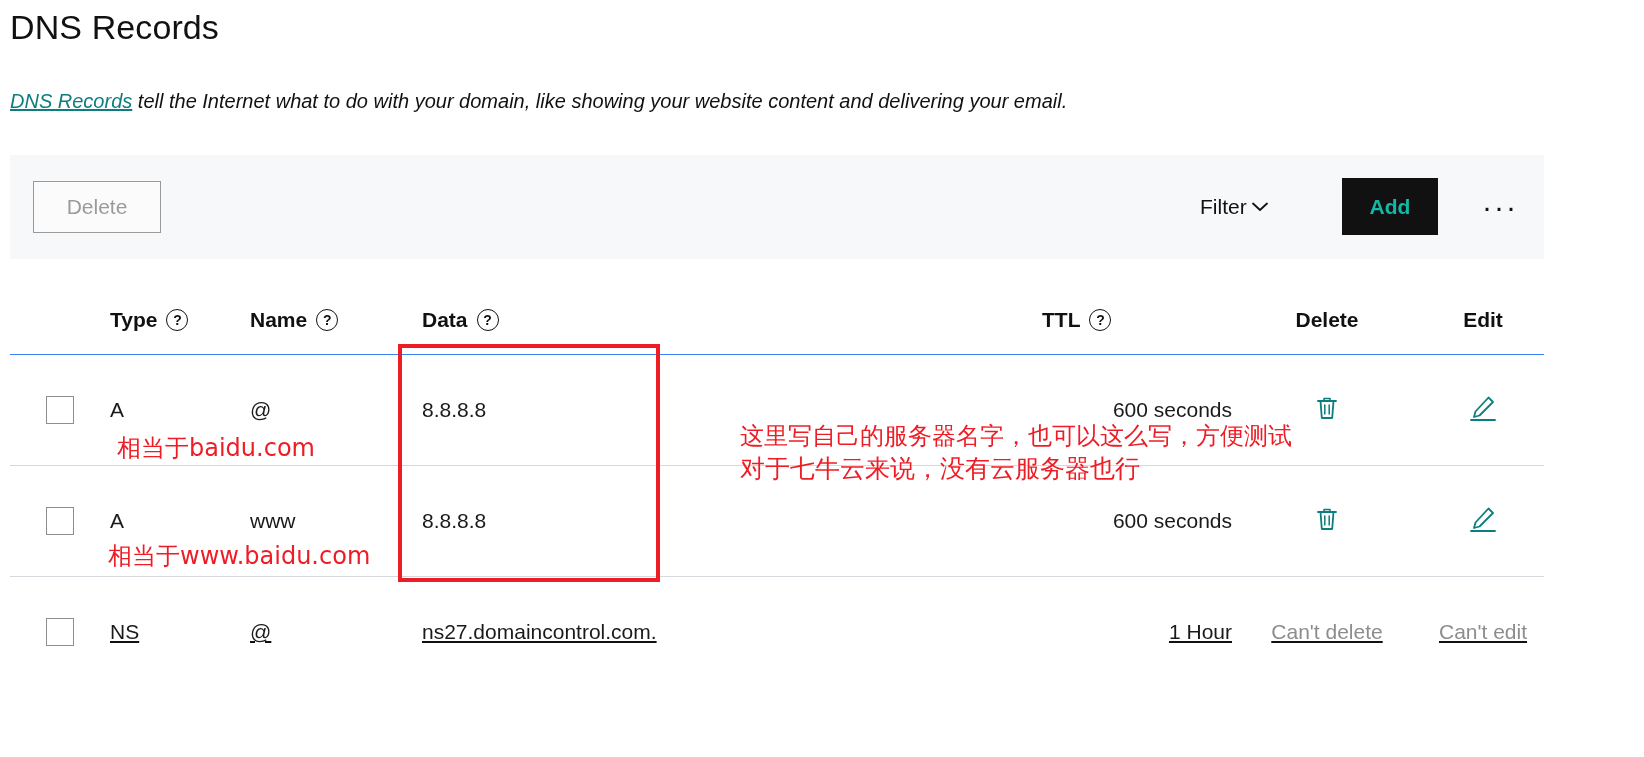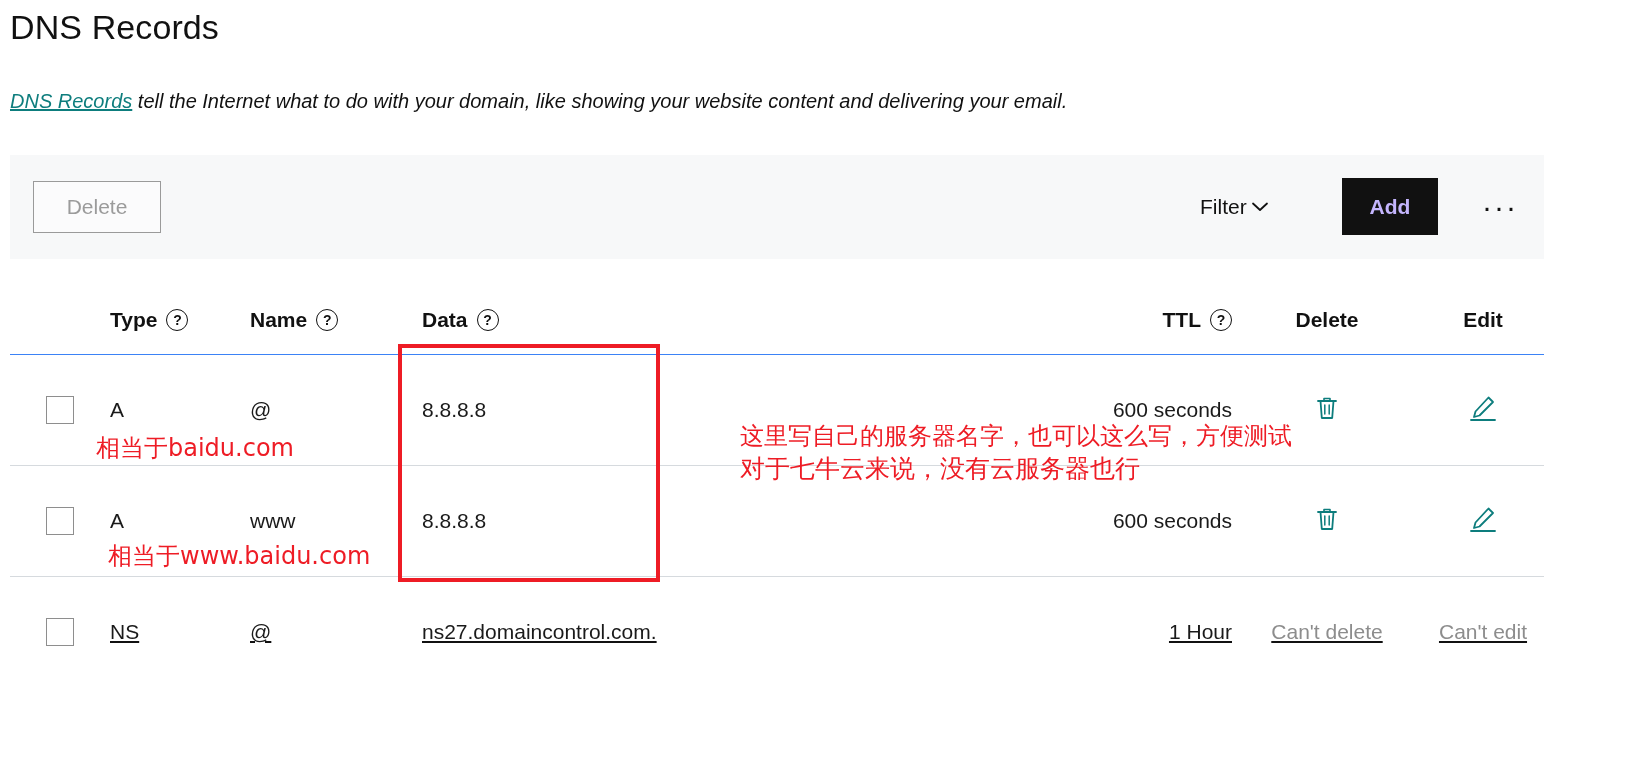--- a/index.html
+++ b/index.html
@@ -92,21 +92,21 @@
     height: 18px;
     display: inline-block;
   }
   .btn-add {
     position: absolute;
     top: 23px;
     left: 1332px;
     width: 96px;
     height: 57px;
     background: #111111;
-    color: #c4b5fd;
+    color: #14b8a6;
     font-size: 21px;
     font-weight: 700;
     border: none;
     display: flex;
     align-items: center;
     justify-content: center;
     cursor: pointer;
     font-family: "Liberation Sans", sans-serif;
   }
   .btn-more {
@@ -161,21 +161,21 @@
   .row.head .c-ttl {
     font-size: 21px;
     font-weight: 700;
     color: #111111;
   }
   .hcell {
     display: flex;
     align-items: center;
     gap: 9px;
   }
-  .hcell.right { justify-content: flex-end; }
+  .hcell.right { }
   .hcell.center { justify-content: center; }
 
   .qmark {
     width: 22px;
     height: 22px;
     border: 1.6px solid #111111;
     border-radius: 50%;
     display: inline-flex;
     align-items: center;
     justify-content: center;
@@ -217,21 +217,21 @@
 
   
   .anno {
     position: absolute;
     color: #ee1c25;
     font-family: "DejaVu Sans", "Liberation Sans", sans-serif;
     font-size: 24px;
     white-space: nowrap;
     pointer-events: none;
   }
-  #anno-baidu { left: 96px; top: 432px; }
+  #anno-baidu { left: 117px; top: 432px; }
   #anno-www   { left: 108px; top: 540px; }
   #anno-line1 { left: 740px; top: 420px; font-size: 24px; }
   #anno-line2 { left: 740px; top: 452px; font-size: 25px; }
 
   .redbox {
     position: absolute;
     left: 398px;
     top: 344px;
     width: 262px;
     height: 238px;

